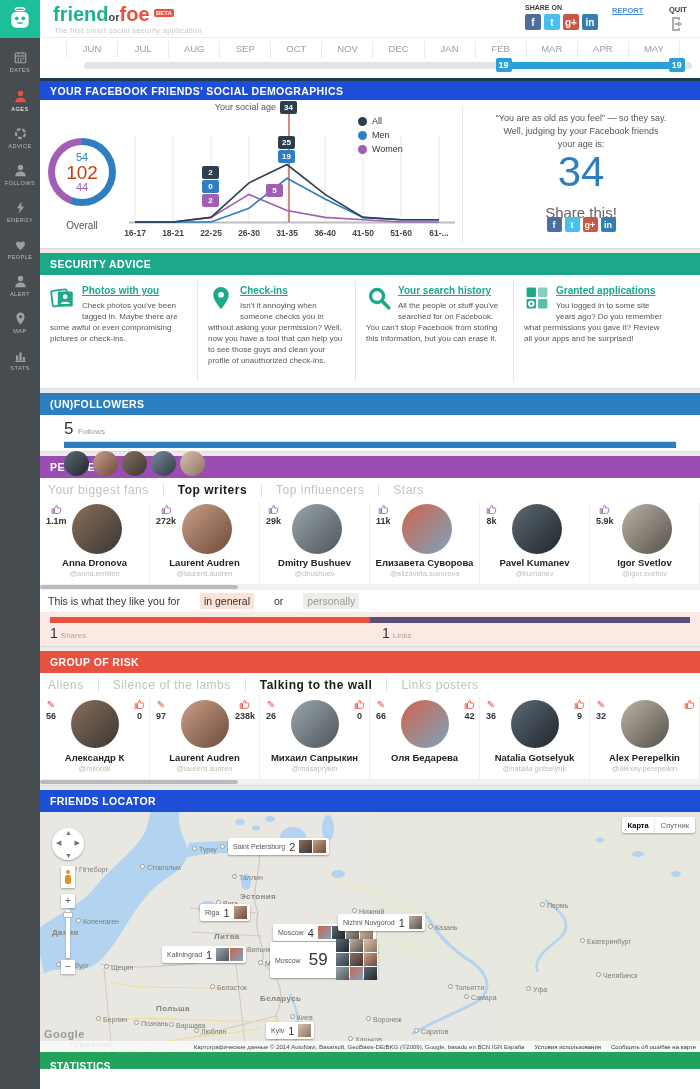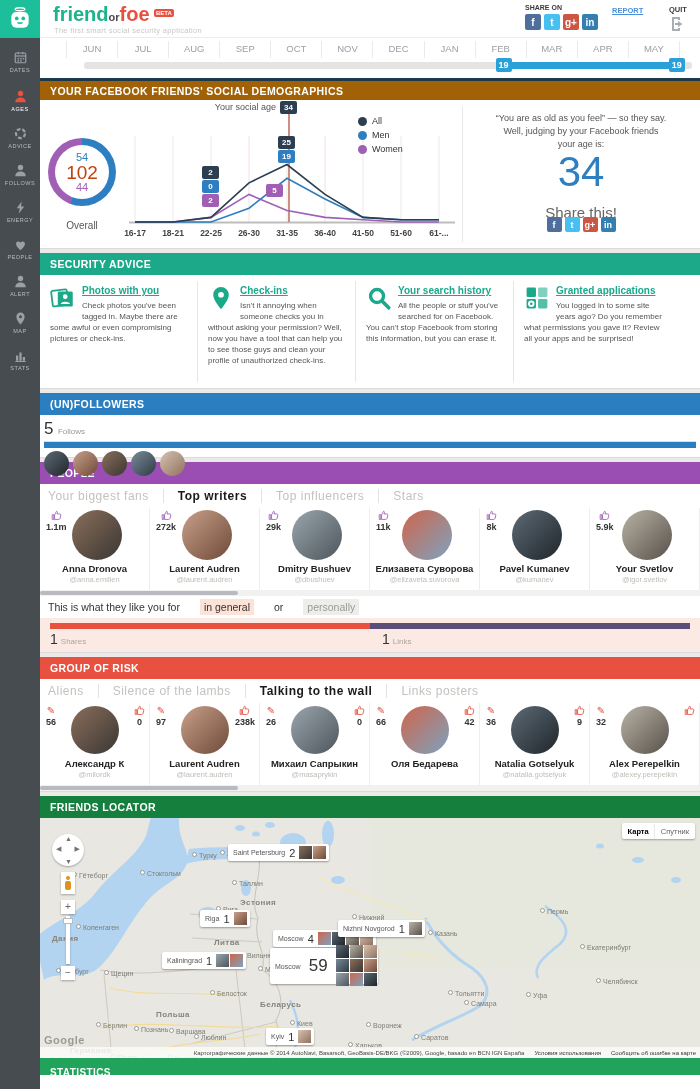--- a/index.html
+++ b/index.html
@@ -40,26 +40,26 @@
   .months { position:absolute; left:26px; right:20px; top:3px; display:flex; }
   .months span { flex:1; text-align:center; font-size:9.5px; color:#9aa0a6; border-right:1px solid #eceae8; padding:2px 0 4px; }
   .months span:first-child{border-left:1px solid #eceae8;}
   .track { position:absolute; left:44px; right:8px; top:24px; height:7px; background:#e4e4e2; border-radius:3px; }
   .range { position:absolute; left:69%; width:28.5%; top:0; height:7px; background:#2aa0d8; }
   .handle { position:absolute; top:-4px; width:16px; height:14px; background:#2aa0d8; border-radius:2px; color:#fff; font-size:9px; font-weight:bold; text-align:center; line-height:14px; cursor:ew-resize; }
   .handle.h1{left:calc(69% - 8px);} .handle.h2{left:calc(97.5% - 8px);}
 
   
   .sec-head { height:22px; display:flex; align-items:center; padding-left:10px; color:#fff; font-size:10.5px; font-weight:bold; letter-spacing:.4px; }
-  .sh-demo { background:#a16207; border-top:3px solid #1c3a4a; }
+  .sh-demo { background:#1d4ed8; border-top:3px solid #1c3a4a; }
   .sh-sec  { background:#1ca98a; }
   .sh-fol  { background:#2b7fc0; }
   .sh-peo  { background:#9a4db3; }
   .sh-risk { background:#e8503f; }
-  .sh-map  { background:#15803d; }
+  .sh-map  { background:#1d4ed8; }
   .gap { height:5px; background:#eceae8; border-top:1px solid #dddbd9; }
 
   
   .demo { position:relative; height:148px; background:#fff; }
   .ring { position:absolute; left:8px; top:38px; width:68px; height:68px; border-radius:50%;
     background:conic-gradient(#2d7fc1 0deg 200deg,#a05eb5 200deg 360deg); display:flex; align-items:center; justify-content:center; }
   .ring-in { width:54px; height:54px; border-radius:50%; background:#fff; display:flex; flex-direction:column; align-items:center; justify-content:center; line-height:1; }
   .ring-in .men{font-size:11px; color:#2d7fc1;} .ring-in .tot{font-size:19px; color:#c2410c;} .ring-in .wom{font-size:11px; color:#a05eb5;}
   .overall-lbl { position:absolute; left:8px; top:120px; width:68px; text-align:center; font-size:10px; color:#555; }
   #demo-chart { position:absolute; left:83px; top:22px; width:340px; height:104px; overflow:visible; }
@@ -82,21 +82,21 @@
   
   .advice { display:flex; background:#fff; height:113px; padding:6px 0; }
   .adv-col { width:158px; padding:2px 10px 0 10px; border-right:1px solid #e6e6e4; position:relative; }
   .adv-col:last-child{border-right:none;}
   .adv-ic { float:left; width:26px; height:26px; color:#1ca98a; margin:2px 6px 2px 0; }
   .adv-ic svg { width:26px; height:26px; }
   .adv-title { font-size:10px; color:#1ca98a; text-decoration:underline; font-weight:bold; line-height:12px; padding-top:2px; cursor:pointer; }
   .adv-text { font-size:8px; color:#555; line-height:11px; margin-top:3px; }
 
   
-  .follows { position:relative; height:42px; background:#fff; padding:4px 4px 0; }
+  .follows { position:relative; height:36px; background:#fff; padding:4px 24px 0; }
   .fol-row { border-bottom:1px solid #dcdcda; padding-bottom:2px; }
   .fol-count { font-size:17px; color:#333; }
   .fol-lbl { font-size:8px; color:#999; }
   .fol-bar { height:6px; background:#2b7fc0; }
   .fol-avs { display:flex; gap:4px; margin-top:3px; }
   .fol-avs .av { width:25px; height:25px; border-radius:50%; }
 
   
   .tabs { display:flex; align-items:center; height:24px; background:#fff; padding-left:8px; }
   .tab { font-size:12px; color:#c2c2be; padding:0 14px; cursor:pointer; white-space:nowrap; border-left:1px solid #e2e2e0; letter-spacing:.5px; }
@@ -516,21 +516,21 @@
           <div class="phandle">@kumanev</div>
         </div>
         <div class="pcard">
           <div class="likes-col">
             <svg viewBox="0 0 14 14">
               <path d="M1.5 6h2v6h-2zM4.5 12V6.2L7 1.6c.9 0 1.5.8 1.2 1.7L7.6 5h3.6c.9 0 1.5.8 1.3 1.6l-1 4.1c-.2.8-.9 1.3-1.7 1.3H4.5z" fill="none" stroke="currentColor" stroke-width="1.1"></path>
             </svg>
             <span class="num">5.9k</span>
           </div>
           <span class="avatar g5"></span>
-          <div class="pname">Your Svetlov</div>
+          <div class="pname">Igor Svetlov</div>
           <div class="phandle">@igor.svetlov</div>
         </div>
     </div>
     <div class="hscroll">
         <div class="thumb"></div>
       </div>
 
     <div class="like-line">
       <span>This is what they like you for</span>
       <span class="hl-gen">in general</span>

